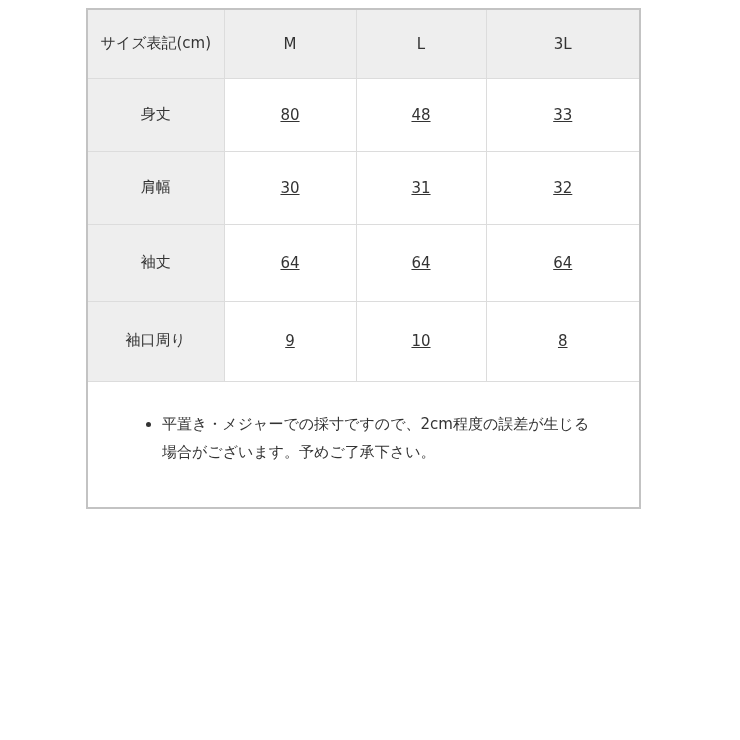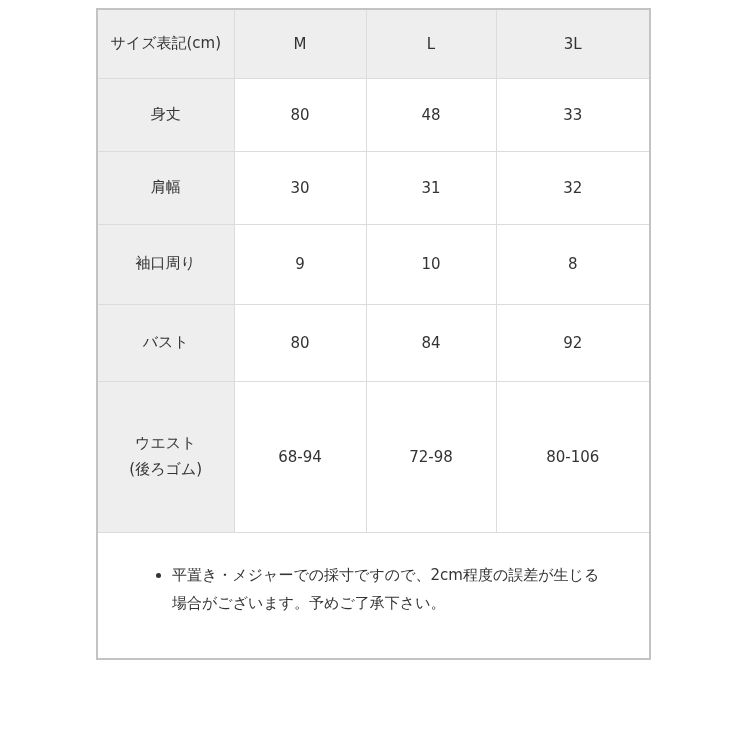--- a/index.html
+++ b/index.html
@@ -14,21 +14,21 @@
   html,body{background:var(--page_bg);}
   body{font-family:"DejaVu Sans","Liberation Sans",sans-serif;color:var(--text);}
   .page{
     position:relative;
     width:740px;height:740px;
     background:var(--page_bg);
     overflow:hidden;
   }
   table.size-table{
     position:absolute;
-    left:96px;top:8px;
+    left:86px;top:8px;
     width:553px;
     border-collapse:collapse;
     table-layout:fixed;
     border:2px solid var(--border_outer);
     background:var(--cell_bg);
   }
   table.size-table th,
   table.size-table td{
     border:1px solid var(--border_inner);
     font-size:15px;
@@ -37,21 +37,21 @@
     vertical-align:middle;
     color:var(--text);
   }
   
   tr.header-row th{background:var(--header_bg);}
   th.row-label{
     background:var(--header_bg);
     white-space:pre-line;
     line-height:1.7;
   }
-  td.value-cell{background:var(--cell_bg);}
+  td.value-cell{background:var(--cell_bg);text-decoration:underline;}
   
   tr.r-header{height:69px;}
   tr.r-0{height:73px;}
   tr.r-1{height:73px;}
   tr.r-2{height:77px;}
   tr.r-3{height:80px;}
   tr.r-4{height:77px;}
   tr.r-5{height:151px;}
   tr.note-row{height:127px;}
   tr.note-row td{
@@ -95,38 +95,31 @@
         <td class="value-cell">80</td>
         <td class="value-cell">48</td>
         <td class="value-cell">33</td>
       </tr>
       <tr class="r-1">
         <th class="row-label">肩幅</th>
         <td class="value-cell">30</td>
         <td class="value-cell">31</td>
         <td class="value-cell">32</td>
       </tr>
+      <tr class="r-2">
+        <th class="row-label">袖丈</th>
+        <td class="value-cell">64</td>
+        <td class="value-cell">64</td>
+        <td class="value-cell">64</td>
+      </tr>
       <tr class="r-3">
         <th class="row-label">袖口周り</th>
         <td class="value-cell">9</td>
         <td class="value-cell">10</td>
         <td class="value-cell">8</td>
-      </tr>
-      <tr class="r-4">
-        <th class="row-label">バスト</th>
-        <td class="value-cell">80</td>
-        <td class="value-cell">84</td>
-        <td class="value-cell">92</td>
-      </tr>
-      <tr class="r-5">
-        <th class="row-label">ウエスト
-(後ろゴム)</th>
-        <td class="value-cell">68-94</td>
-        <td class="value-cell">72-98</td>
-        <td class="value-cell">80-106</td>
       </tr>
       <tr class="note-row">
         <td colspan="4">
           <ul>
             <li>
               <span>平置き・メジャーでの採寸ですので、2cm程度の誤差が生じる</span>
               <span>場合がございます。予めご了承下さい。</span>
             </li>
           </ul>
         </td>

